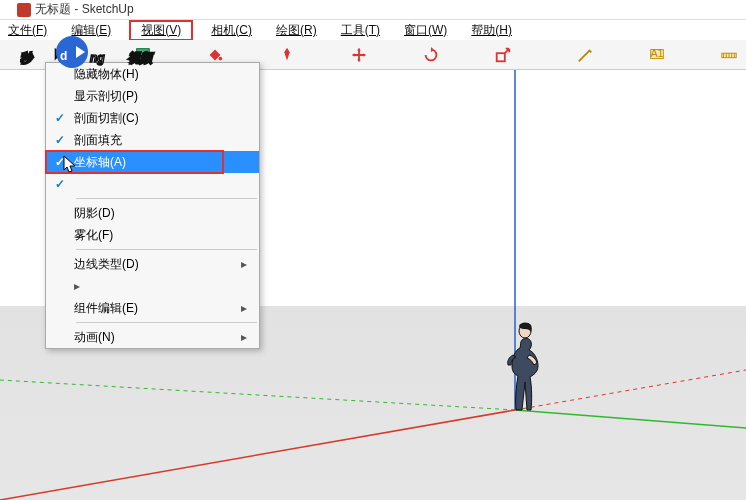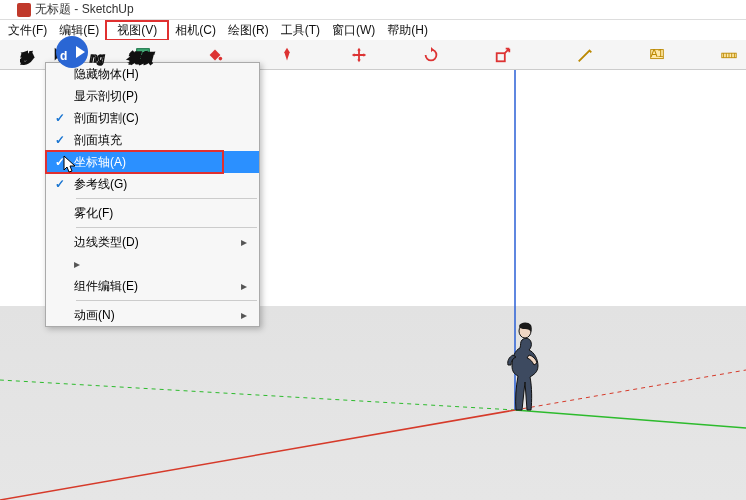--- a/index.html
+++ b/index.html
@@ -2,21 +2,21 @@
 <html><head>
 <meta charset="utf-8">
 <style>
 * { margin: 0; padding: 0; box-sizing: border-box; font-family: "Microsoft YaHei", SimSun, sans-serif; font-size: 12px; }
 body { background: #fff; overflow: hidden; width: 746px; height: 500px; position: relative; }
 
 .title-bar { height: 20px; background: #fff; display: flex; align-items: center; padding: 0 17px; border-bottom: 1px solid #ddd; }
 .title-bar .app-icon { width: 14px; height: 14px; background: #c0392b; border-radius: 2px; margin-right: 4px; }
 .title-bar span { color: #333; }
 
-.menu-bar { height: 20px; background: #fff; display: flex; align-items: center; padding: 0 2px; gap: 0; }
+.menu-bar { height: 20px; background: #fff; display: flex; align-items: center; padding: 0 2px; gap: 12px; text-decoration: underline; }
 .menu-bar .menu { padding: 2px 6px; cursor: default; color: #111; }
 .menu-bar .menu.active { border: 2px solid #e03030; padding: 0 10px; }
 
 .toolbar { height: 30px; background: #f5f5f5; border-bottom: 1px solid #ccc; display: flex; align-items: center; padding: 0 4px; gap: 6px; position: relative; }
 .tool { width: 22px; height: 22px; display: flex; align-items: center; justify-content: flex-start; cursor: default; margin-left: 48px; }
 .tool svg { width: 18px; height: 18px; }
 .sep { width: 1px; height: 22px; background: #ccc; margin: 0 2px; }
 
 .watermark { position: absolute; left: 20px; top: 32px; z-index: 40; pointer-events: none; }
 
@@ -224,24 +224,28 @@
       <div class="dd-arrow"></div>
   </div>
   <div class="dd-row highlight">
     <div class="dd-chk">✓</div>
       <div class="dd-label">坐标轴(A)</div>
       <div class="dd-arrow"></div>
     <div class="dd-box"></div>
   </div>
   <div class="dd-row">
     <div class="dd-chk">✓</div>
-      <div class="dd-label">参考线(G)</div>
       <div class="dd-arrow"></div>
   </div>
   <div class="dd-sep"></div>
+  <div class="dd-row">
+    <div class="dd-chk"></div>
+      <div class="dd-label">阴影(D)</div>
+      <div class="dd-arrow"></div>
+  </div>
   <div class="dd-row">
     <div class="dd-chk"></div>
       <div class="dd-label">雾化(F)</div>
       <div class="dd-arrow"></div>
   </div>
   <div class="dd-sep"></div>
   <div class="dd-row">
     <div class="dd-chk"></div>
       <div class="dd-label">边线类型(D)</div>
       <div class="dd-arrow">▸</div>

